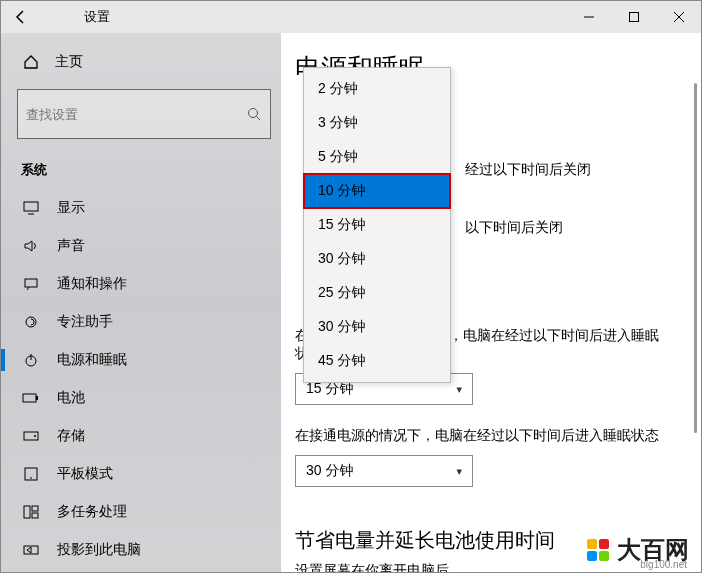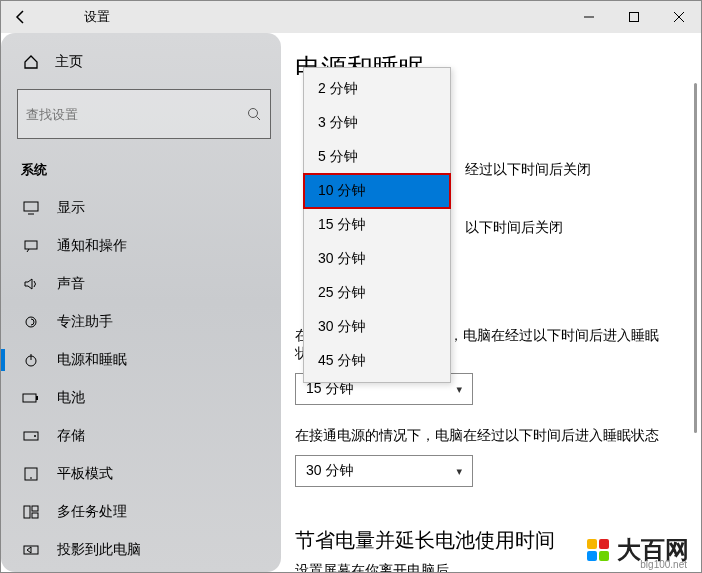--- a/index.html
+++ b/index.html
@@ -50,21 +50,20 @@
       display: flex;
       overflow: hidden;
     }
     .sidebar {
       width: 280px;
       background: linear-gradient(180deg,#d7d8da 0%,#c9cbce 50%,#d2d3d5 100%);
       padding: 12px 10px 0 16px;
       display: flex;
       flex-direction: column;
       position: relative;
-      border-radius: 14px;
     }
     .home-row {
       display: flex; align-items: center;
       padding: 8px 4px;
       cursor: pointer;
       margin-bottom: 10px;
     }
     .home-row .icon { width: 20px; margin-right: 14px; display:flex;align-items:center;justify-content:center;}
     .search-box {
       border: 1px solid #666;
@@ -211,34 +210,34 @@
               <svg width="16" height="14">
                 <rect x="1" y="1" width="14" height="9" stroke="#000" fill="none"></rect>
                 <line x1="5" y1="13" x2="11" y2="13" stroke="#000"></line>
               </svg>
             </span>
           <span>显示</span>
         </div>
         <div class="nav-item">
           <span class="icon">
               <svg width="16" height="14">
+                <path d="M2 5 H5 L9 2 V12 L5 9 H2 Z" stroke="#000" fill="none"></path>
+                <path d="M11 4 Q14 7 11 10" stroke="#000" fill="none"></path>
+              </svg>
+            </span>
+          <span>声音</span>
+        </div>
+        <div class="nav-item">
+          <span class="icon">
+              <svg width="16" height="14">
                 <rect x="2" y="2" width="12" height="8" stroke="#000" fill="none"></rect>
                 <path d="M6 10 L4 13" stroke="#000"></path>
               </svg>
             </span>
           <span>通知和操作</span>
-        </div>
-        <div class="nav-item">
-          <span class="icon">
-              <svg width="16" height="14">
-                <path d="M2 5 H5 L9 2 V12 L5 9 H2 Z" stroke="#000" fill="none"></path>
-                <path d="M11 4 Q14 7 11 10" stroke="#000" fill="none"></path>
-              </svg>
-            </span>
-          <span>声音</span>
         </div>
         <div class="nav-item">
           <span class="icon">
               <svg width="16" height="16">
                 <circle cx="8" cy="8" r="5" stroke="#000" fill="none"></circle>
                 <path d="M8 5 A3 3 0 0 1 8 11" stroke="#000" fill="none"></path>
               </svg>
             </span>
           <span>专注助手</span>
         </div>

